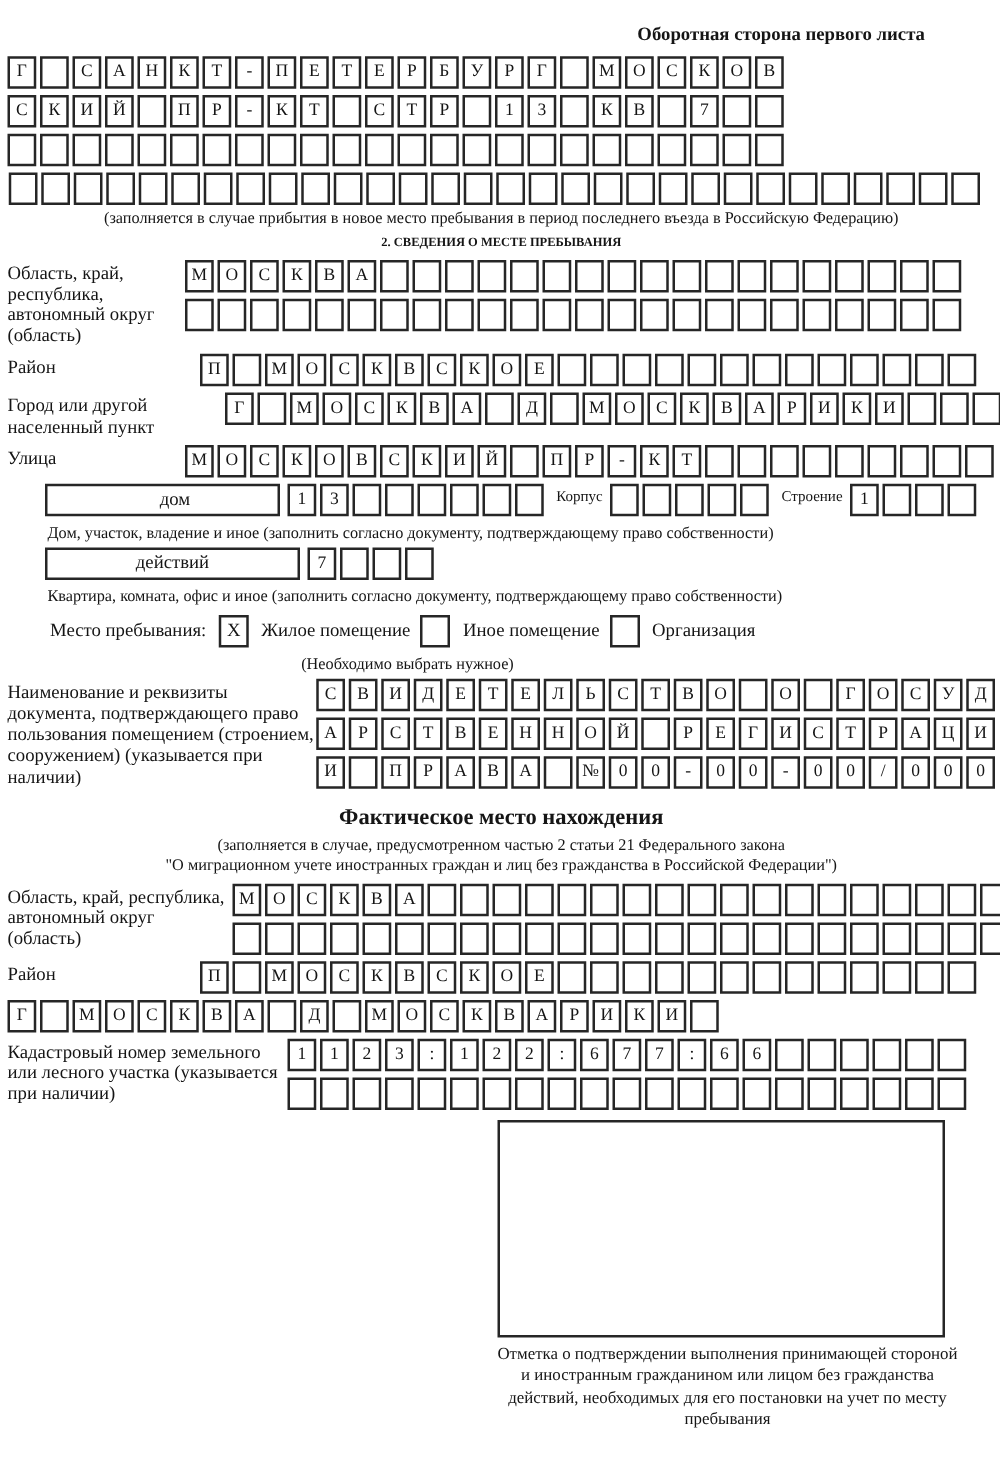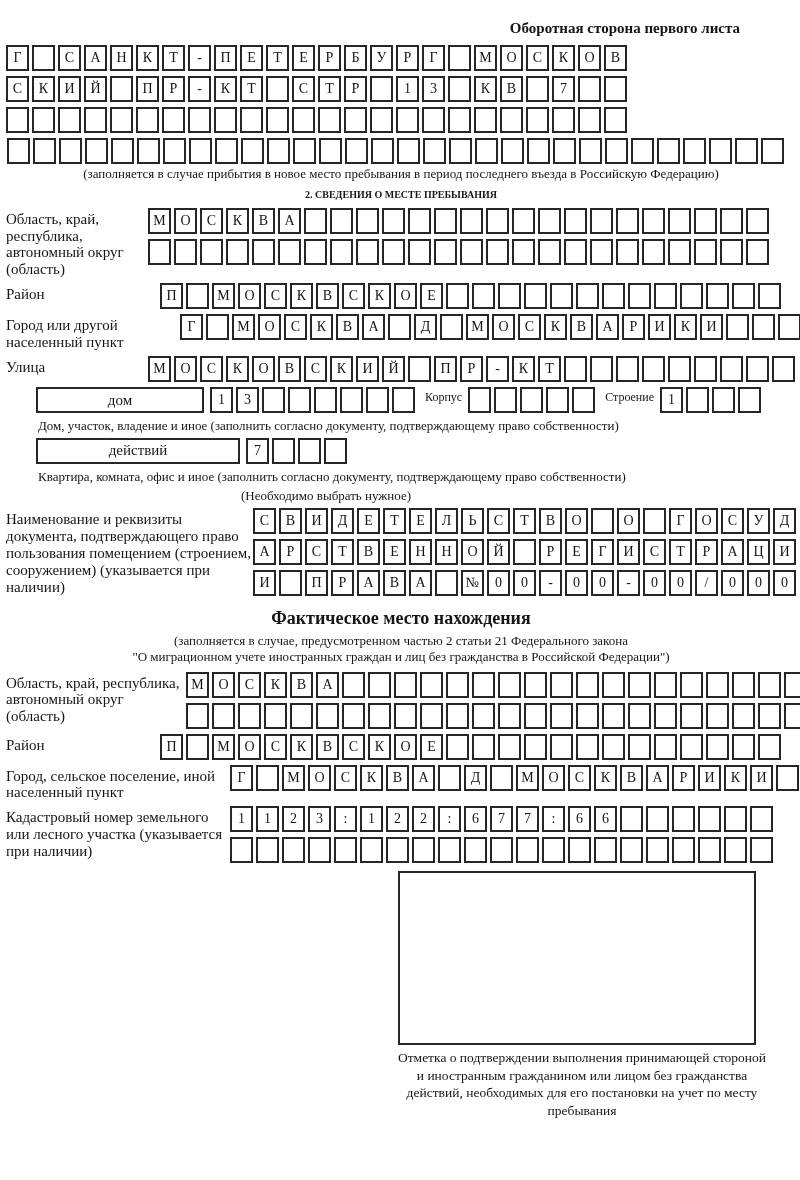--- a/index.html
+++ b/index.html
@@ -17,21 +17,21 @@
         text-align:center;font-size:14px;line-height:22px;flex-shrink:0;}
   .fullrow{margin-left:1px;margin-bottom:2px;}
   .caption{font-size:13px;text-align:center;margin:1px 0 4px 0;line-height:1.2;}
   .caption.left{text-align:left;margin-left:32px;}
   .sec-title{text-align:center;font-weight:bold;font-size:10px;margin:7px 0 8px 0;}
   .sub-title{text-align:center;font-weight:bold;font-size:18px;margin:12px 0 4px 0;}
   .note-c{text-align:center;font-size:13px;line-height:1.25;}
   .indent33{margin-left:30px;}
   .wide-box{border:2px solid #262626;height:22px;display:flex;align-items:center;
             justify-content:center;font-size:15px;flex-shrink:0;margin-right:6px;}
-  .wb168{width:164px;} .wb205{width:200px;}
+  .wb168{width:164px;padding-left:20px;} .wb205{width:200px;}
   .inline-label{font-size:12px;padding:3px 6px 0 10px;flex-shrink:0;}
   .stay{margin-left:34px;align-items:center;font-size:15px;margin-top:8px;}
   .chk{display:inline-block;width:20px;height:22px;border:2px solid #262626;
        text-align:center;line-height:22px;font-size:15px;flex-shrink:0;}
   .stay .opt{padding:0 8px 0 10px;}
   .stay .lbl{padding-right:10px;}
   .stamp-box{width:354px;height:170px;border:2px solid #262626;margin-left:392px;margin-top:8px;}
   .stamp-caption{width:372px;margin-left:390px;text-align:center;font-size:13.5px;
                  line-height:1.3;margin-top:4px;}
   .mt8{margin-top:8px;}
@@ -344,20 +344,29 @@
     <div class="wide-box wb205">действий</div>
     <div class="cells">
         <span class="cell">7</span>
         <span class="cell"></span>
         <span class="cell"></span>
         <span class="cell"></span>
       </div>
   </div>
   <div class="caption left">Квартира, комната, офис и иное (заполнить согласно документу, подтверждающему право собственности)</div>
 
+  <div class="row stay">
+    <span class="lbl">Место пребывания:</span>
+    <span class="chk">X</span>
+    <span class="opt">Жилое помещение</span>
+    <span class="chk"></span>
+    <span class="opt">Иное помещение</span>
+    <span class="chk"></span>
+    <span class="opt">Организация</span>
+  </div>
   <div class="caption" style="margin-left:-150px;">(Необходимо выбрать нужное)</div>
 
   <div class="row">
     <div class="label w245">Наименование и реквизиты документа, подтверждающего право пользования помещением (строением, сооружением) (указывается при наличии)</div>
     <div class="rows">
       <div class="cells">
           <span class="cell">С</span>
           <span class="cell">В</span>
           <span class="cell">И</span>
           <span class="cell">Д</span>
@@ -514,21 +523,20 @@
         <span class="cell"></span>
         <span class="cell"></span>
         <span class="cell"></span>
         <span class="cell"></span>
         <span class="cell"></span>
         <span class="cell"></span>
       </div>
   </div>
 
   <div class="row">
-    <div class="label w222">Город, сельское поселение, иной населенный пункт</div>
     <div class="cells">
         <span class="cell">Г</span>
         <span class="cell"></span>
         <span class="cell">М</span>
         <span class="cell">О</span>
         <span class="cell">С</span>
         <span class="cell">К</span>
         <span class="cell">В</span>
         <span class="cell">А</span>
         <span class="cell"></span>

